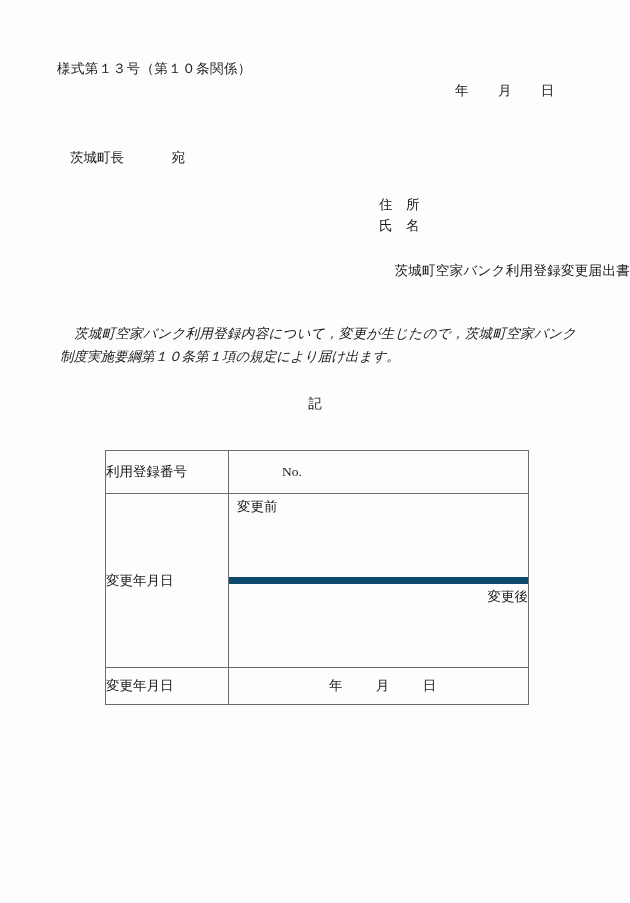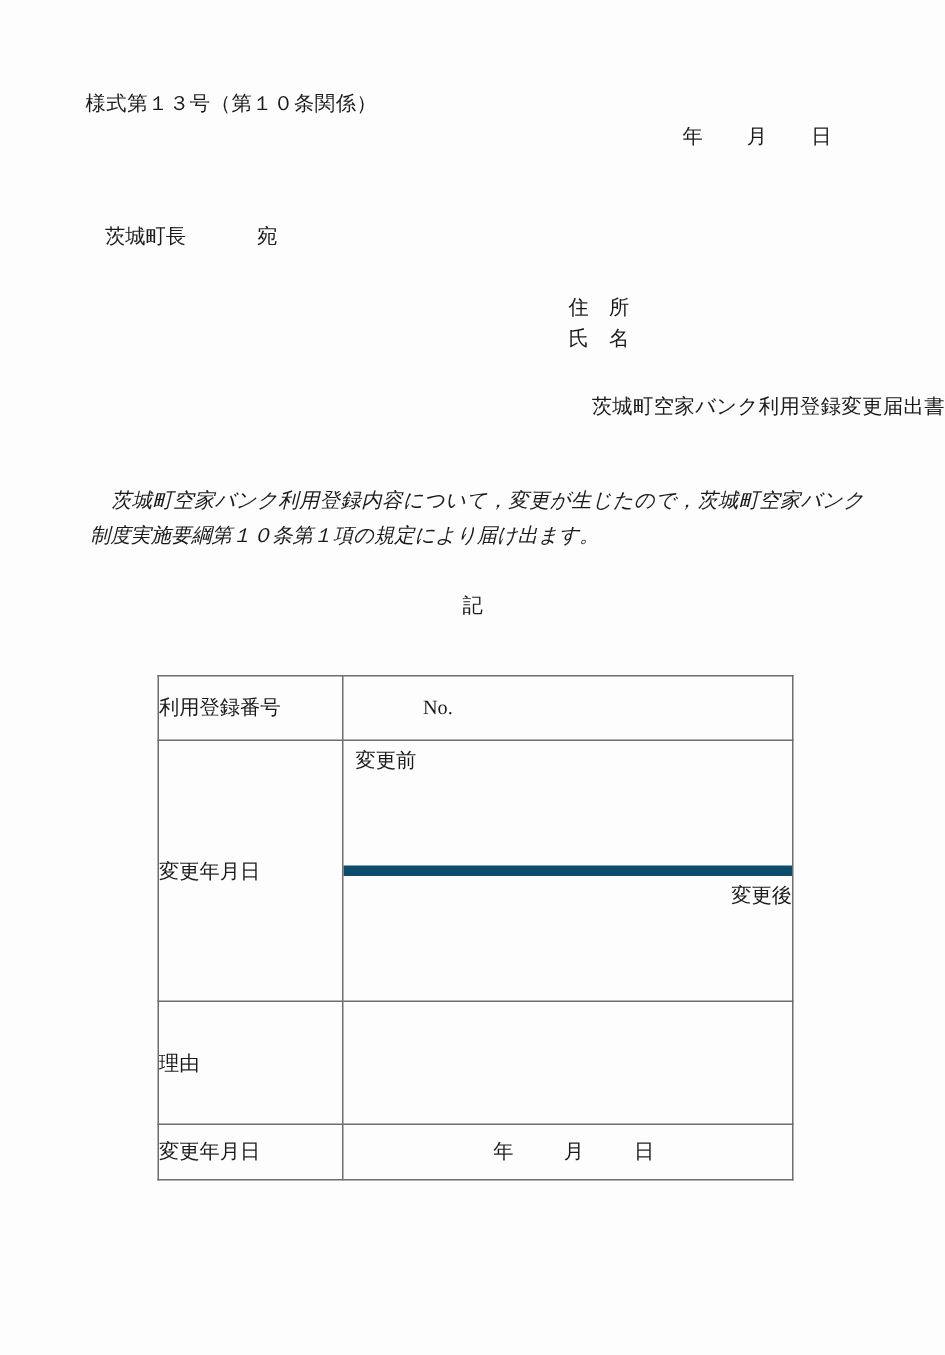--- a/index.html
+++ b/index.html
@@ -207,24 +207,20 @@
               <tr class="after">
                 <td>
                   <span>変更後</span>
                 </td>
               </tr>
             </tbody>
           </table>
         </td>
       </tr>
 
-      <tr class="row-reason">
-        <td class="label-cell">理由</td>
-        <td class="value-cell"></td>
-      </tr>
 
       <tr class="row-date">
         <td class="label-cell">変更年月日</td>
         <td class="value-cell center-date">
           <span class="unit">年</span>
           <span class="unit">月</span>
           <span class="unit">日</span>
         </td>
       </tr>
     </tbody>

